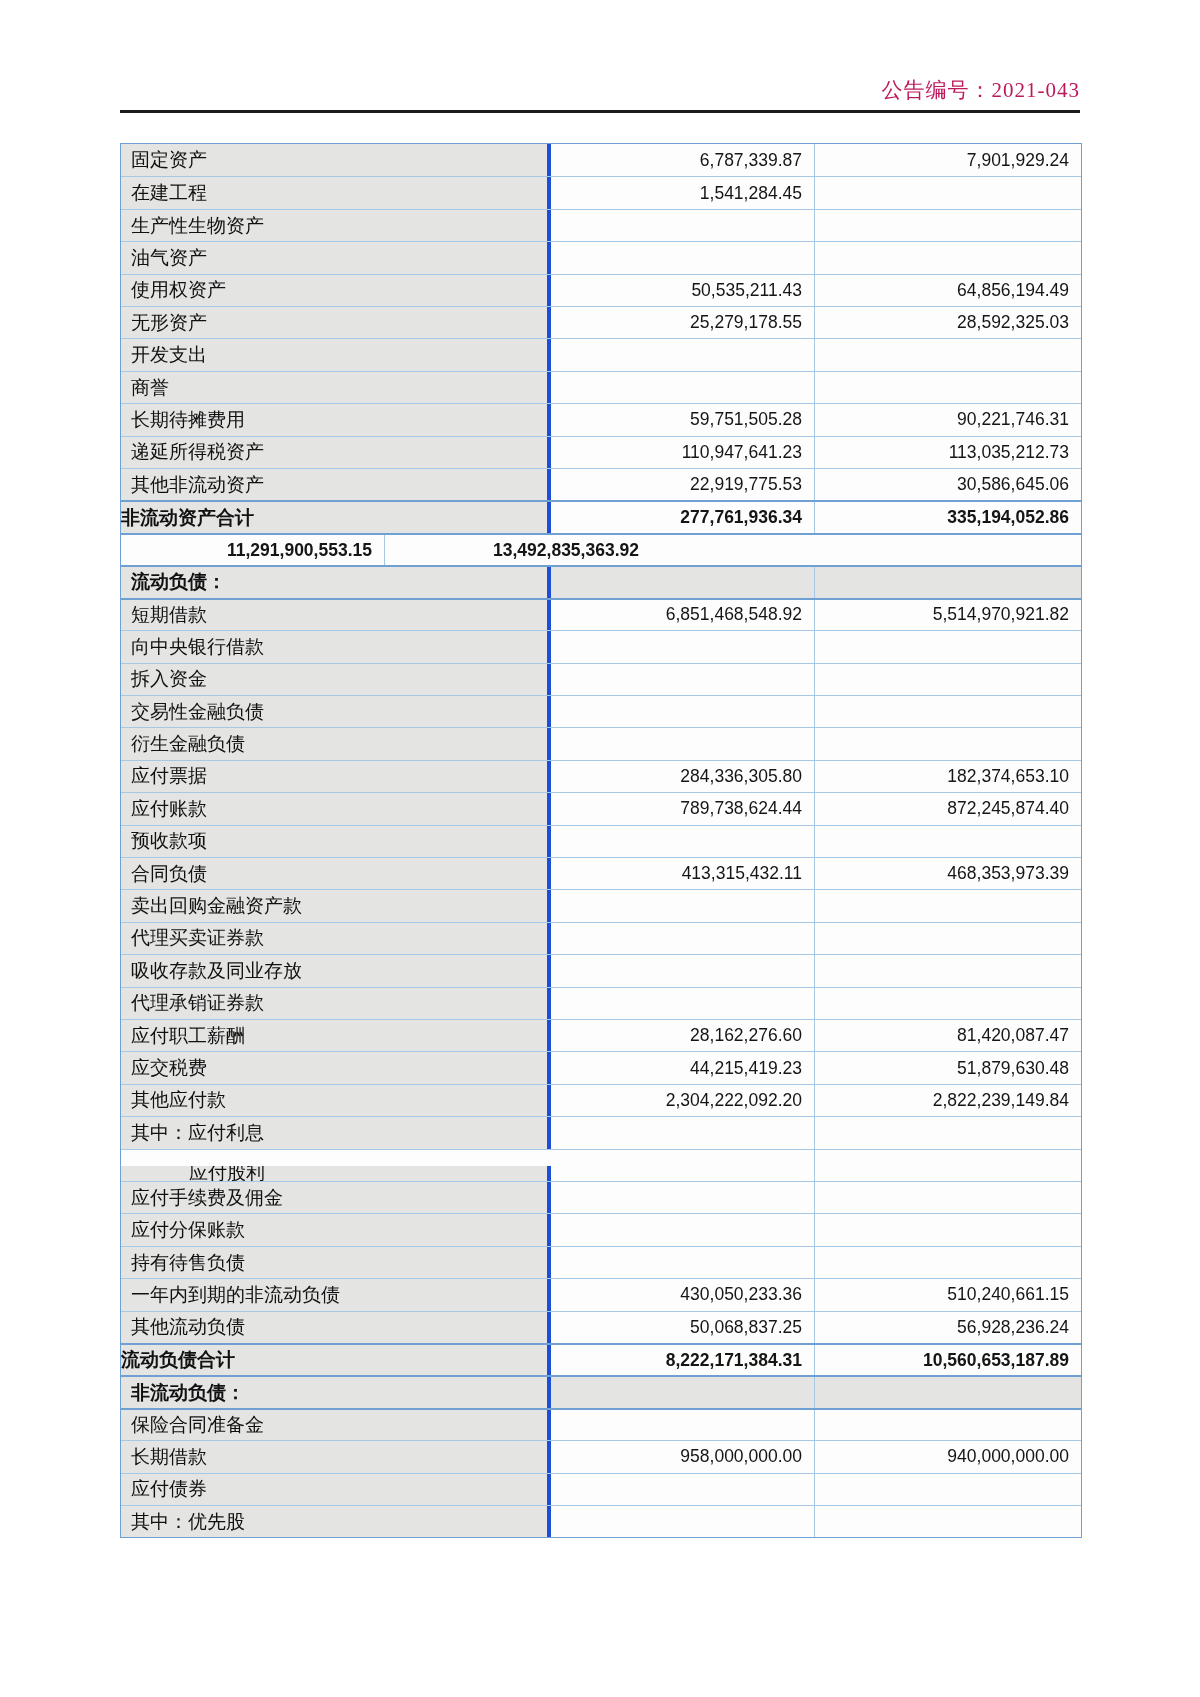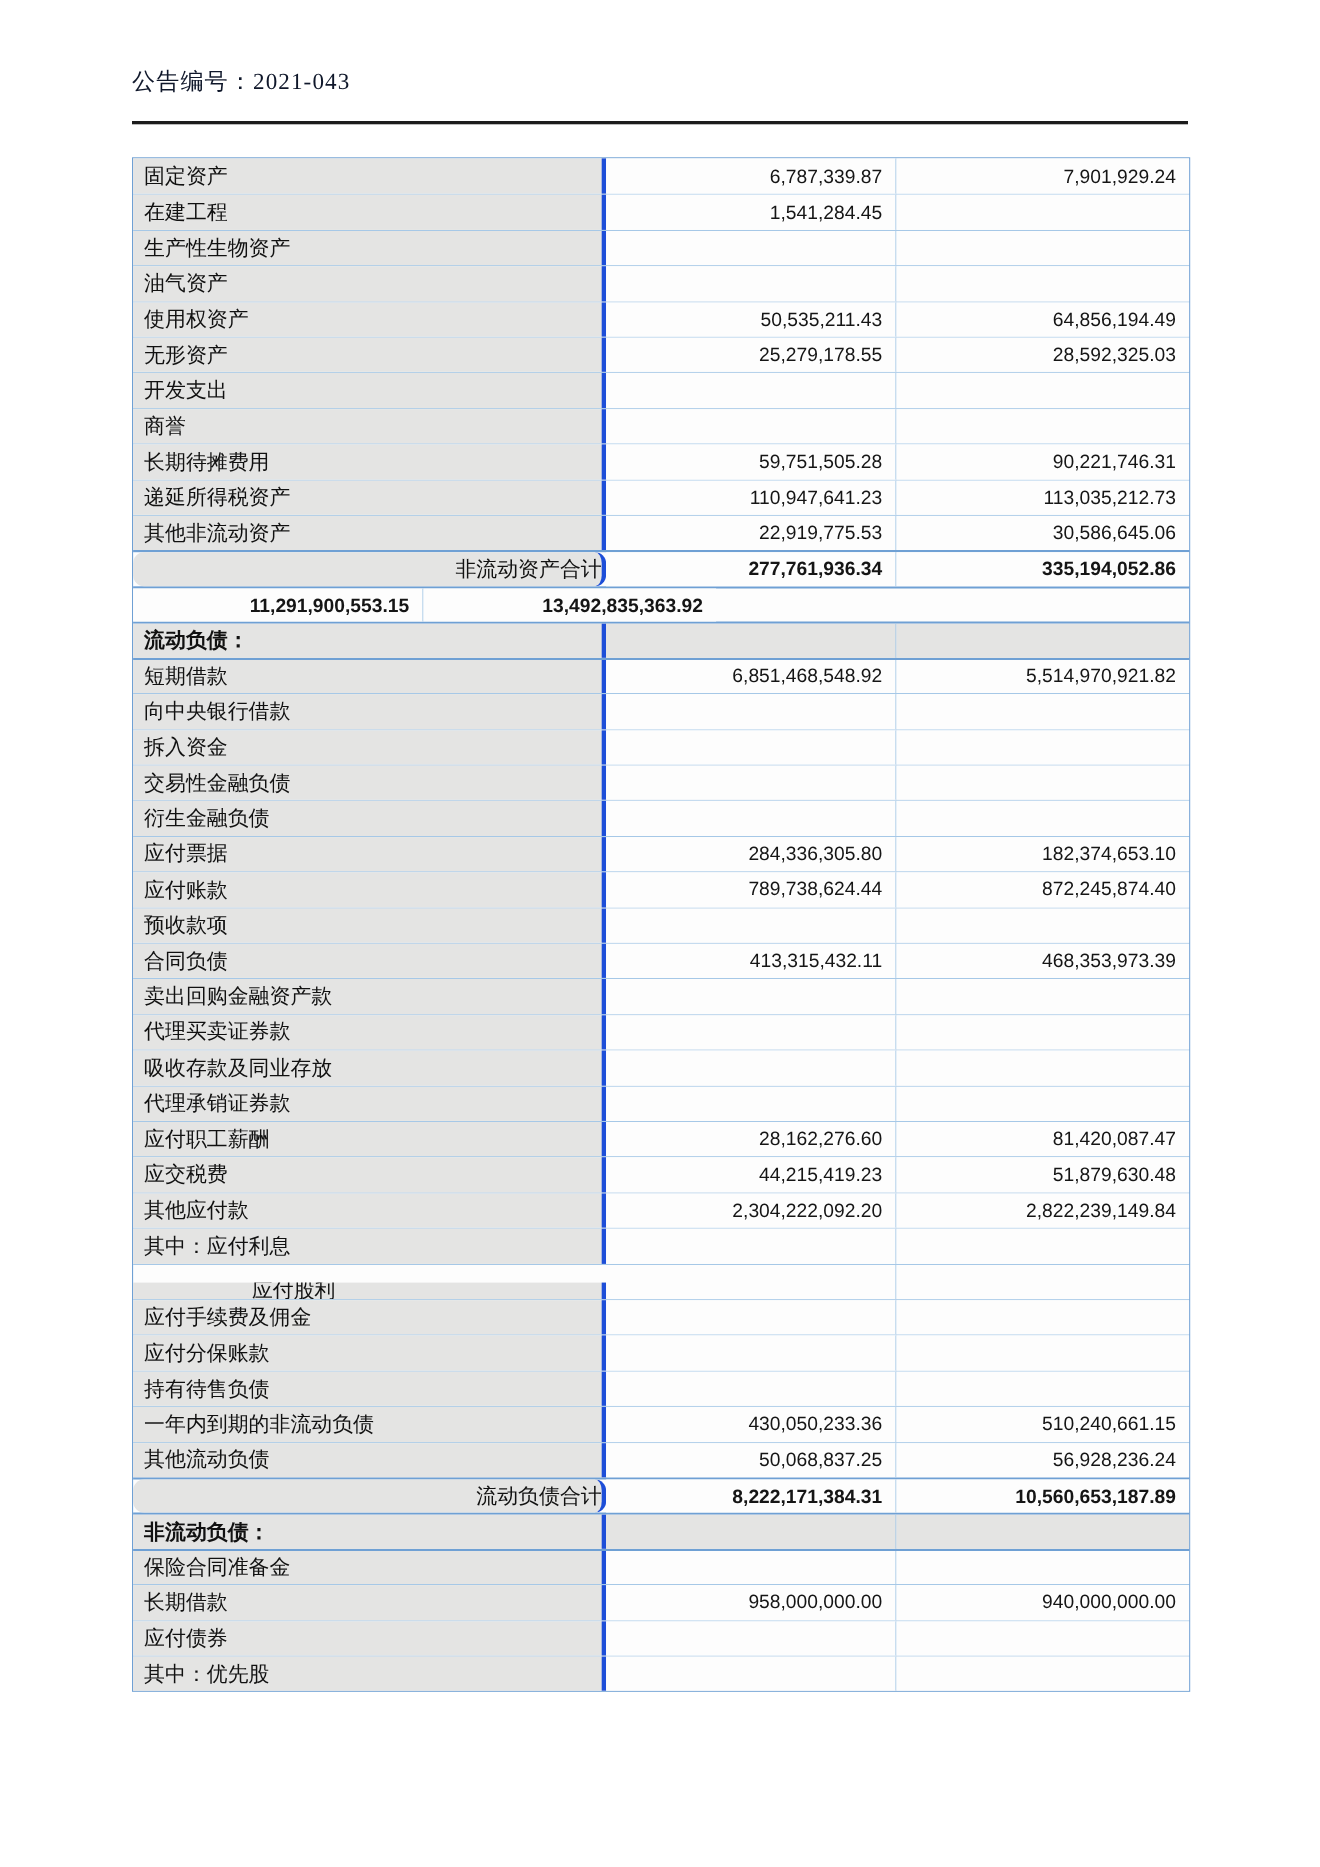--- a/index.html
+++ b/index.html
@@ -2,22 +2,22 @@
 <html><head>
 <meta charset="utf-8">
 <style>
   html,body{margin:0;padding:0;}
   body{
     width:1200px;height:1697px;position:relative;background:#ffffff;
     font-family:"Liberation Serif","DejaVu Serif",serif;color:#161616;
     overflow:hidden;
   }
   .header-no{
-    position:absolute;top:60px;left:120px;width:960px;
-    font-size:21px;letter-spacing:1px;color:#0f172a;
+    position:absolute;top:76px;left:120px;width:960px;
+    text-align:right;font-size:21px;letter-spacing:1px;color:#be185d;
   }
   .rule{
     position:absolute;top:110px;left:120px;width:960px;height:3px;background:#1c1c1c;
   }
   .table{
     position:absolute;left:120px;top:143px;width:960px;
     border:1px solid #6FA0D4;box-sizing:content-box;background:#fdfdfd;
   }
   .tr{
     display:flex;height:32.42px;box-sizing:border-box;
@@ -32,25 +32,25 @@
     width:430px;background:#E4E4E3;padding-left:10px;
     font-size:19px;color:#111;border-right:4px solid #1d4ed8;
   }
   .td.val{
     width:264px;justify-content:flex-end;padding-right:12px;
     font-family:"Liberation Sans","DejaVu Sans",sans-serif;
     font-size:17.5px;color:#151515;border-right:1px solid #A6C8E7;
     background:#fdfdfd;
   }
   .td.val.last{width:266px;border-right:none;}
-  .tr.total .td.label{justify-content:flex-end;padding-left:0;font-weight:normal;border-radius:10px;}
+  .tr.total .td.label{justify-content:flex-start;padding-left:0;font-weight:bold;}
   .tr.total .td.val{font-weight:bold;}
   .tr.section .td.label{font-weight:bold;text-align:center;}
   .tr.section .td.val{background:#E4E4E3;}
-  .tr.indent .td.label{padding-left:108px;margin-top:16px;}
+  .tr.indent .td.label{padding-left:68px;margin-top:16px;}
 </style>
 </head>
 <body>
 
 <div class="header-no">公告编号：2021-043</div>
 
 <div class="rule"></div>
 
 <div class="table">
   <div>

